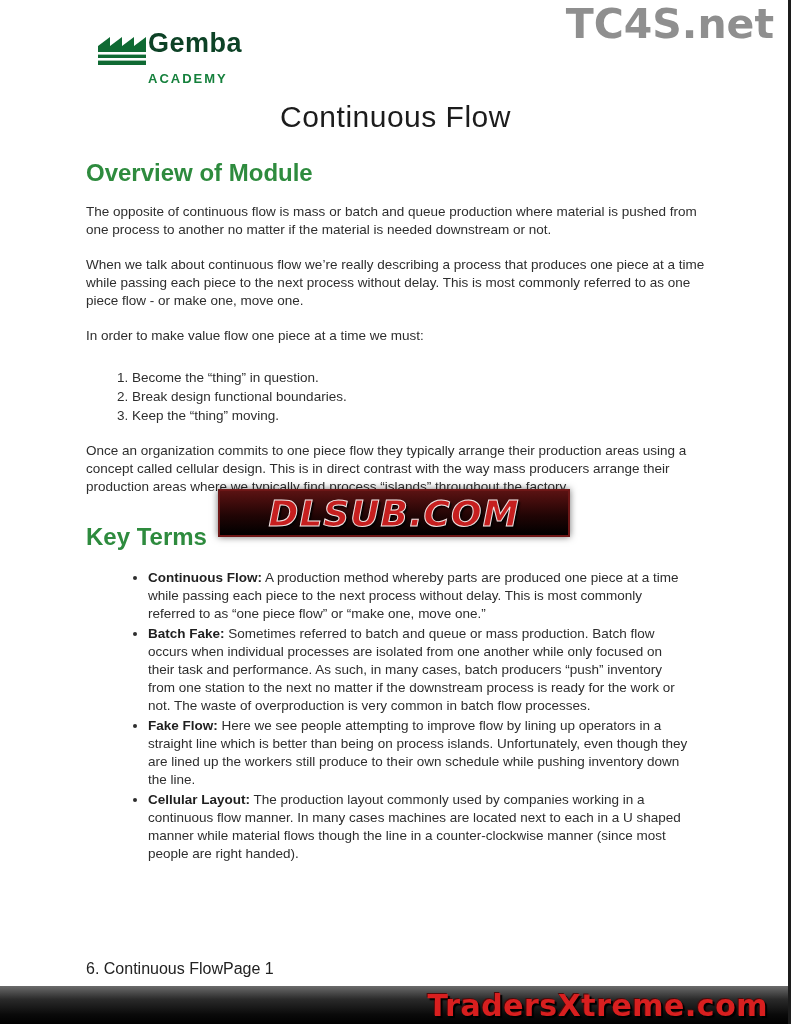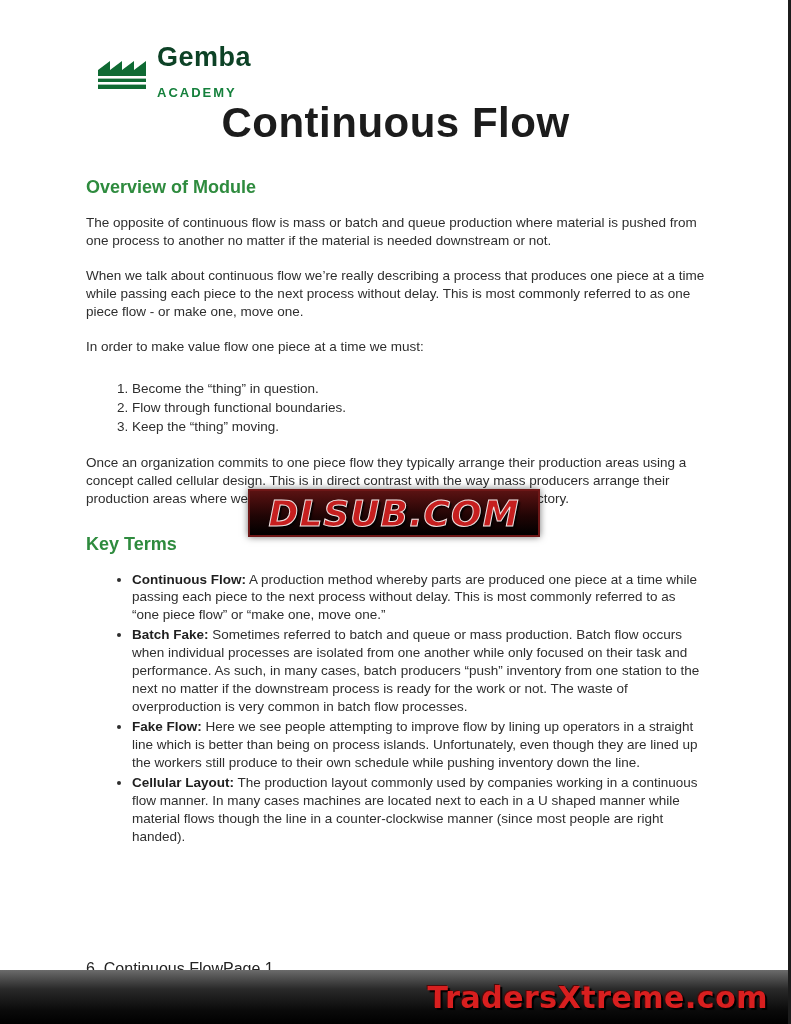--- a/index.html
+++ b/index.html
@@ -24,81 +24,81 @@
     font-size: 41px;
     font-weight: 700;
     color: #8f8f8f;
     font-family: "DejaVu Sans", sans-serif;
     letter-spacing: 0px;
   }
 
   
   .logo {
     position: absolute;
-    top: 44px;
+    top: 30px;
     left: 96px;
     display: flex;
-    align-items: center;
-    gap: 9px;
+    align-items: flex-start;
+    gap: 0;
   }
   .logo-icon svg { display: block; }
   .logo-text { display: flex; flex-direction: column; line-height: 1; }
   .logo-name { font-size: 27px; font-weight: 700; color: #0d4226; letter-spacing: 0.5px; }
   .logo-sub { font-size: 13px; font-weight: 700; color: #15803c; letter-spacing: 2px; margin-top: 15px; }
 
   
   .content {
     position: absolute;
     top: 100px;
     left: 86px;
     width: 619px;
     color: #2e2e2e;
     font-size: 13.5px;
     line-height: 1.33;
   }
   .title {
     text-align: center;
-    font-size: 42px;
-    font-weight: 700;
+    font-size: 30px;
+    font-weight: 400;
     color: #1c1c1c;
     letter-spacing: 0.5px;
-    margin-bottom: 30px;
+    margin-bottom: 24px;
     line-height: 1.1;
   }
   .green-heading {
     color: #2e8b3e;
-    font-size: 18px;
+    font-size: 24px;
     font-weight: 700;
     margin: 0 0 14px 0;
   }
   .green-heading.key-terms { margin-top: 25px; }
   .content p { margin-bottom: 17px; }
   .content p.closing { margin-top: 18px; }
 
   ol.num {
     margin: 24px 0 0 0;
     padding-left: 46px;
   }
   ol.num li { margin-bottom: 1px; }
 
   ul.terms {
-    margin: 0;
+    margin: 16px;
     padding-left: 46px;
     list-style: disc;
   }
   ul.terms li { margin-bottom: 2px; }
   ul.terms b { font-weight: 700; color: #1f1f1f; }
 
   
   .dlsub {
     position: absolute;
     top: 489px;
     left: 50%;
     transform: translateX(-50%);
-    width: 292px;
+    width: 352px;
     height: 48px;
     background: linear-gradient(#5a1212 0%, #220505 55%, #000000 100%);
     border: 2px solid #6e1717;
     box-shadow: 0 0 7px rgba(0,0,0,0.55);
     display: flex;
     align-items: center;
     justify-content: center;
     font-size: 36px;
     font-weight: 800;
     font-style: italic;
@@ -120,39 +120,40 @@
     font-size: 16px;
     color: #222222;
   }
 
   
   .bottom-bar {
     position: absolute;
     bottom: 0;
     left: 0;
     right: 0;
-    height: 54px;
+    height: 38px;
     background: linear-gradient(#6b6b6b 0%, #2a2a2a 35%, #0a0a0a 75%, #000000 100%);
     display: flex;
     align-items: center;
     justify-content: flex-end;
     padding-right: 20px;
     font-size: 30px;
     font-weight: 800;
     color: #d81f1f;
     text-shadow: 2px 2px 1px #000000, -1px -1px 0 #4d0a0a;
     letter-spacing: 0.5px;
     font-family: "DejaVu Sans", sans-serif;
   }
 </style>
 </head>
 <body>
 
 <div class="page">
 
+  <div class="wm-top">TC4S.net</div>
 
   <header class="logo">
     <span class="logo-icon">
       <svg width="52" height="36" viewBox="0 0 52 36" aria-hidden="true">
         <path d="M2 35 V16 L14 7 V16 L26 7 V16 L38 7 V16 L50 7 V35 Z" fill="#0f6a33"></path>
         <rect x="2" y="22" width="48" height="2.6" fill="#ffffff"></rect>
         <rect x="2" y="28" width="48" height="2.6" fill="#ffffff"></rect>
       </svg>
     </span>
     <span class="logo-text">
@@ -165,21 +166,21 @@
     <h1 class="title">Continuous Flow</h1>
 
     <h2 class="green-heading">Overview of Module</h2>
 
     <p>The opposite of continuous flow is mass or batch and queue production where material is pushed from one process to another no matter if the material is needed downstream or not.</p>
     <p>When we talk about continuous flow we’re really describing a process that produces one piece at a time while passing each piece to the next process without delay.  This is most commonly referred to as one piece flow - or make one, move one.</p>
     <p>In order to make value flow one piece at a time we must:</p>
 
     <ol class="num">
       <li>Become the “thing” in question.</li>
-      <li>Flow through functional boundaries.</li>
+      <li>Break design functional boundaries.</li>
       <li>Keep the “thing” moving.</li>
     </ol>
 
     <p class="closing">Once an organization commits to one piece flow they typically arrange their production areas using a concept called cellular design.  This is in direct contrast with the way mass producers arrange their production areas where we typically find process “islands” throughout the factory.</p>
 
     <h2 class="green-heading key-terms">Key Terms</h2>
 
     <ul class="terms">
       <li>
         <b>Continuous Flow:</b>

